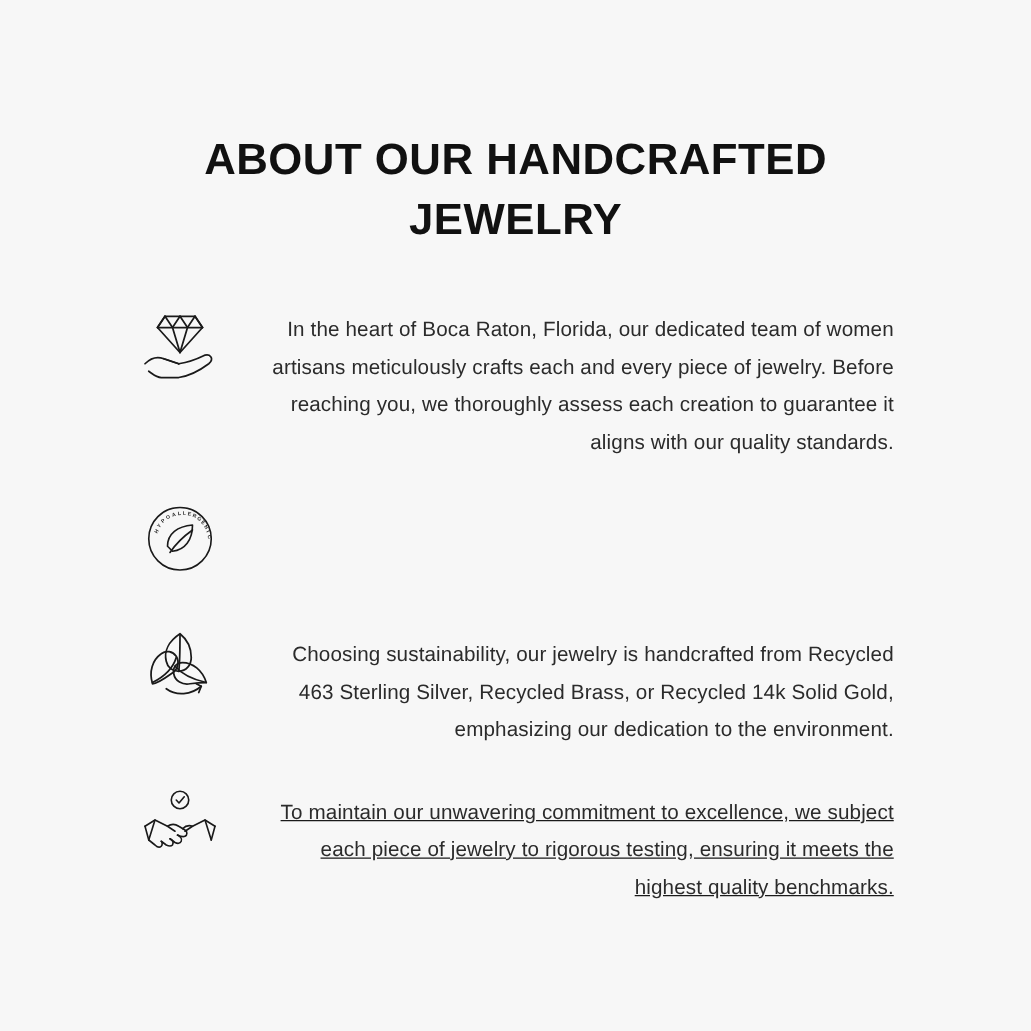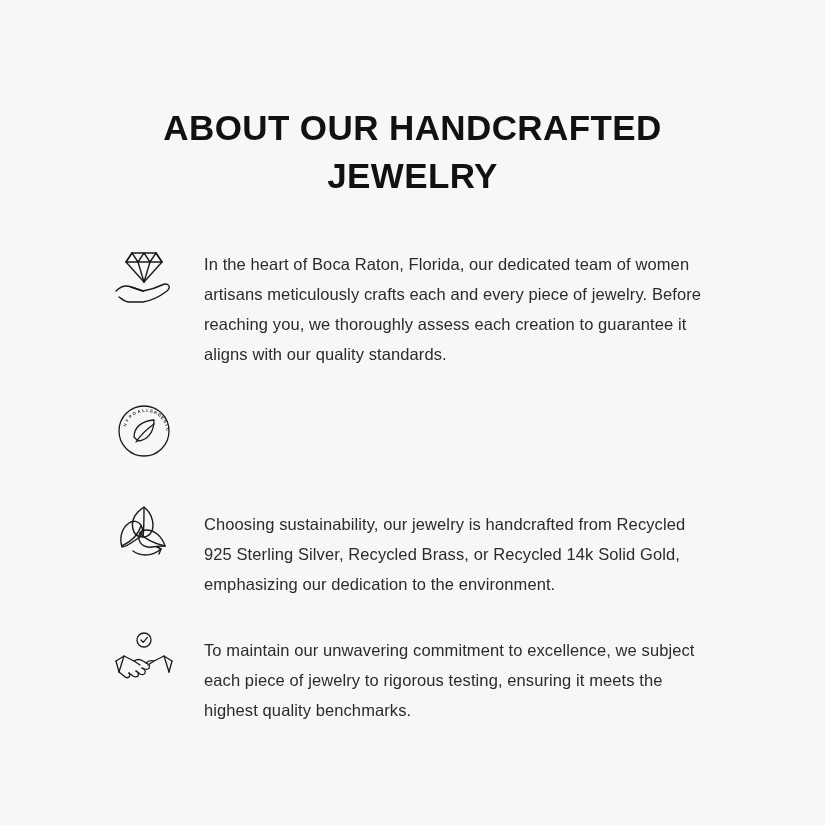--- a/index.html
+++ b/index.html
@@ -30,27 +30,28 @@
     color: #111111;
     margin: 0;
     padding-top: 104px;
     padding-left: 100px;
     padding-right: 100px;
   }
   .features {
     margin-top: 42px;
     padding-left: 108px;
     padding-right: 110px;
+    text-align: right;
   }
   .feature {
     display: flex;
     align-items: flex-start;
     margin-bottom: 26px;
   }
-  .feature:last-child { margin-bottom: 0; }
+  .feature:last-child { margin-bottom: 0; text-decoration: underline; }
   .feature-icon {
     flex: 0 0 auto;
     width: 72px;
     height: 72px;
     display: flex;
     align-items: flex-start;
     justify-content: center;
     margin-top: 2px;
   }
   .feature-icon svg {
@@ -134,21 +135,21 @@
           <path d="M31,4 C22,10 18,18 20,26 C21,31 25,34 30,34 C36,34 40,29 40,23 C40,15 36,8 31,4 Z"></path>
           <path d="M31,5 C31,14 31,26 30,34"></path>
           <path d="M9,44 C6,34 9,25 16,20 C20,17 25,18 28,22 C31,27 29,33 24,36 C17,41 12,44 9,44 Z"></path>
           <path d="M9,43 C17,39 25,33 28,23"></path>
           <path d="M52,43 C49,33 41,27 33,27 C28,27 25,31 26,36 C27,42 33,45 39,44 C46,43 50,43 52,43 Z"></path>
           <path d="M52,43 C43,41 33,37 27,30"></path>
           <path d="M20,48 C28,54 40,53 48,46"></path>
           <path d="M44,44 L48,46 L46,51"></path>
         </svg>
       </div>
-      <div class="feature-text">Choosing sustainability, our jewelry is handcrafted from Recycled 925 Sterling Silver, Recycled Brass, or Recycled 14k Solid Gold, emphasizing our dedication to the environment.</div>
+      <div class="feature-text">Choosing sustainability, our jewelry is handcrafted from Recycled 463 Sterling Silver, Recycled Brass, or Recycled 14k Solid Gold, emphasizing our dedication to the environment.</div>
     </div>
 
     <div class="feature feature-4">
       <div class="feature-icon">
         <svg width="64" height="54" viewBox="0 0 64 54" fill="none" stroke="#1a1a1a" stroke-width="1.3" stroke-linecap="round" stroke-linejoin="round">
           <circle cx="32" cy="9" r="7"></circle>
           <path d="M29,9 l2.2,2.4 L35.4,6.4"></path>
           <path d="M4,30 L12,25 L22,30 L28,34"></path>
           <path d="M60,30 L52,25 L42,30 L36,34"></path>
           <path d="M22,30 C25,28 28,28 31,30 L36,33 C38,34 38,37 36,38 C34,39 32,38 30,37"></path>

